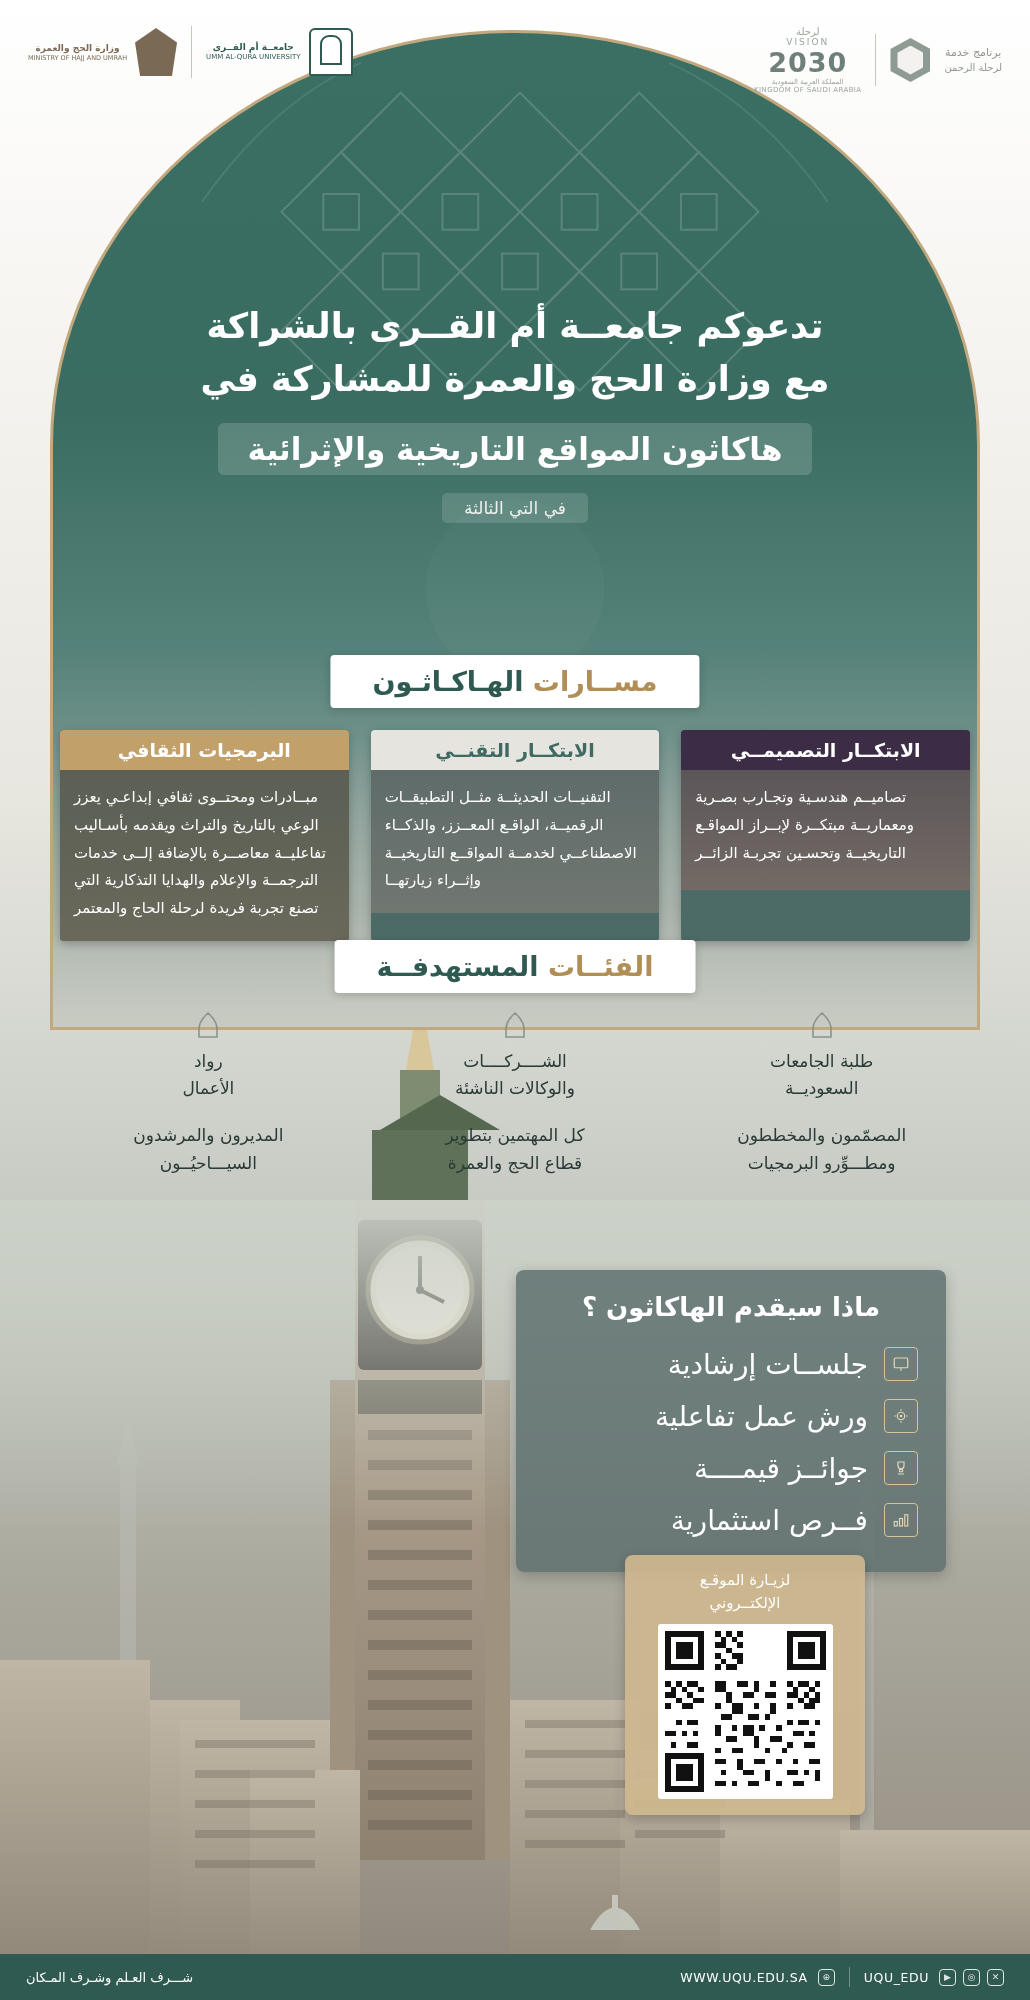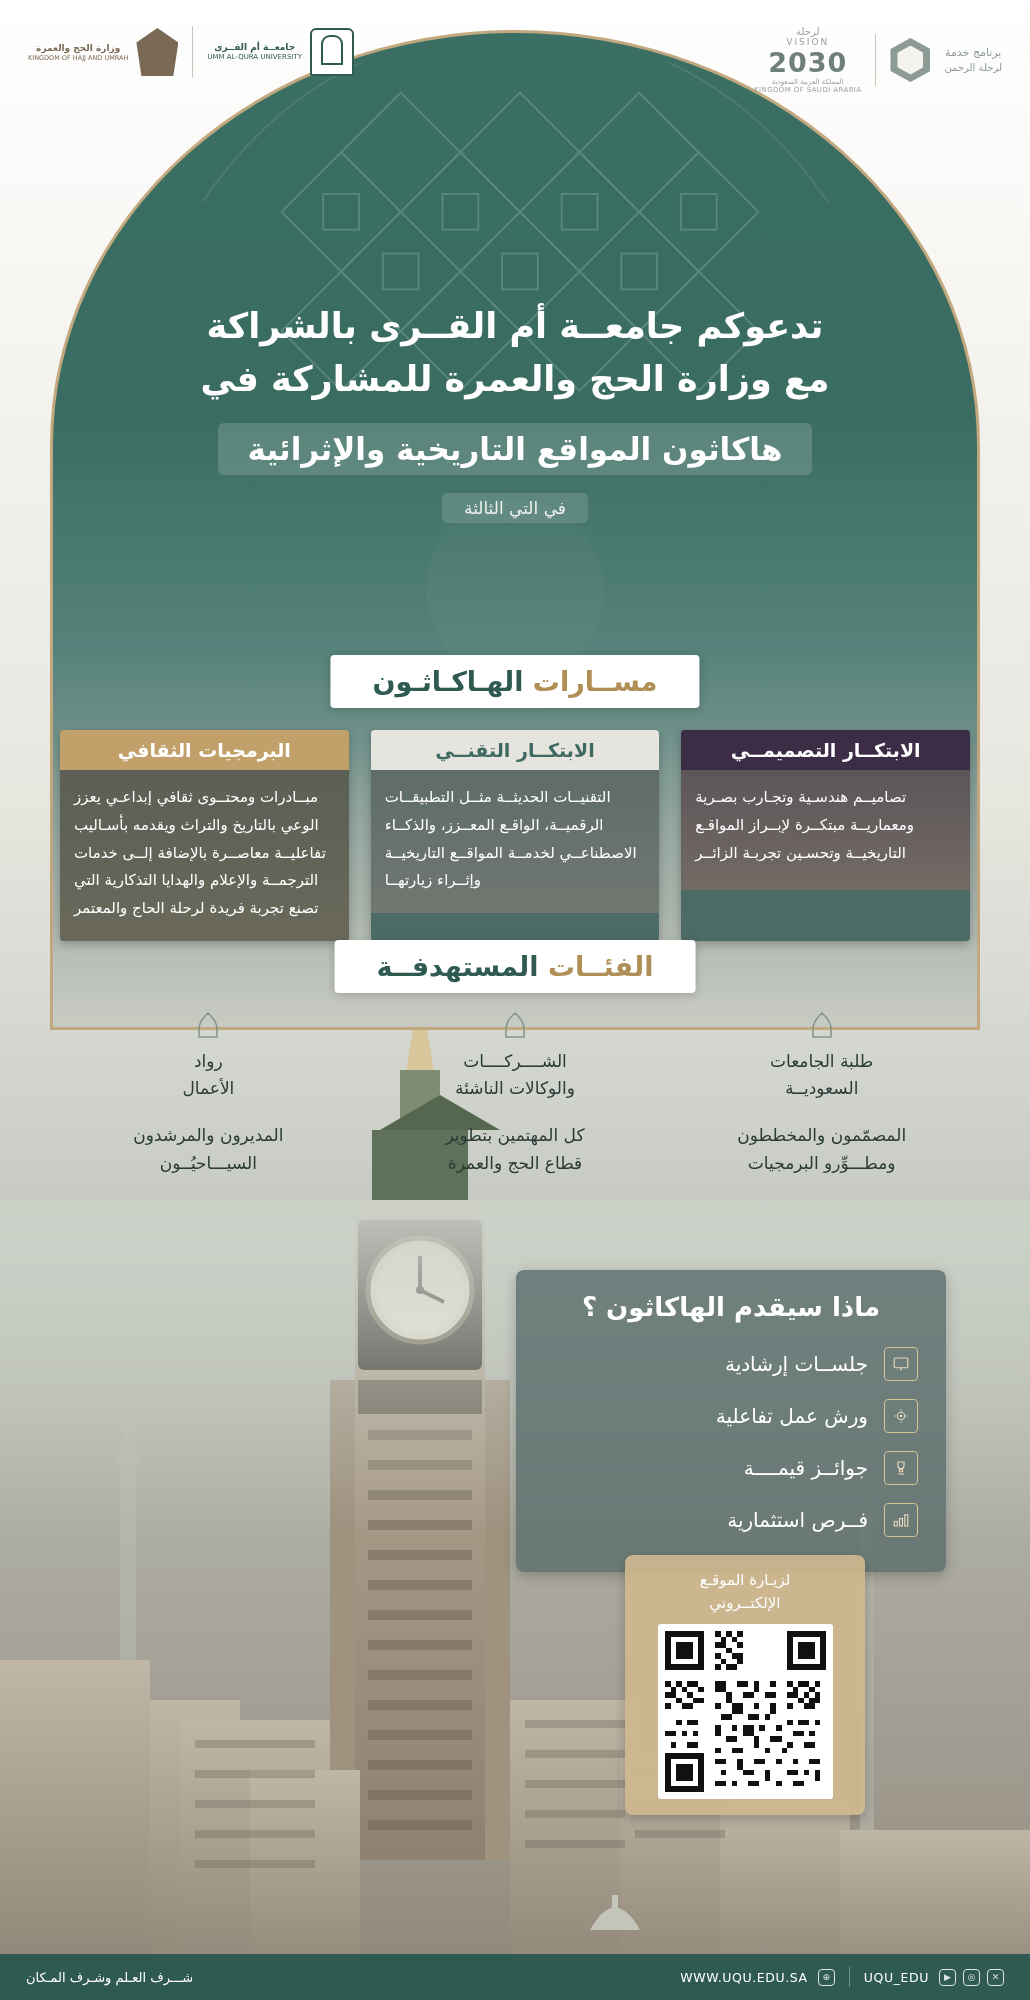--- a/index.html
+++ b/index.html
@@ -249,21 +249,21 @@
   }
   .offer-ic {
     width: 34px; height: 34px;
     border: 1.5px solid #d7c39a;
     border-radius: 4px;
     display: flex; align-items: center; justify-content: center;
     color: #e4d6b6;
     font-size: 16px;
     flex: 0 0 34px;
   }
-  .offer-text { font-size: 20px; }
+  .offer-text { font-size: 28px; }
 
   
   .qr-card {
     position: absolute;
     top: 1555px; left: 625px;
     width: 240px;
     background: rgba(206,183,142,.92);
     border-radius: 8px;
     padding: 14px 14px 16px;
     text-align: center;
@@ -486,21 +486,21 @@
         <div class="uni-caption">
           <div class="ar">جامعــة أم القــرى</div>
           <div>UMM AL-QURA UNIVERSITY</div>
         </div>
       </div>
       <div class="logo-divider"></div>
       <div class="min-logo">
         <div class="min-mark"></div>
         <div class="min-caption">
           <div class="ar">وزارة الحج والعمرة</div>
-          <div>KINGDOM OF HAJJ AND UMRAH</div>
+          <div>MINISTRY OF HAJJ AND UMRAH</div>
         </div>
       </div>
     </div>
   </div>
 
   <div class="headline">
     <div class="l1">تدعوكم جامعــة أم القــرى بالشراكة</div>
     <div class="l2">مع وزارة الحج والعمرة للمشاركة في</div>
     <div><span class="subject-band">هاكاثون المواقع التاريخية والإثرائية</span></div>
     <div><span class="edition-band">في التي الثالثة</span></div>

